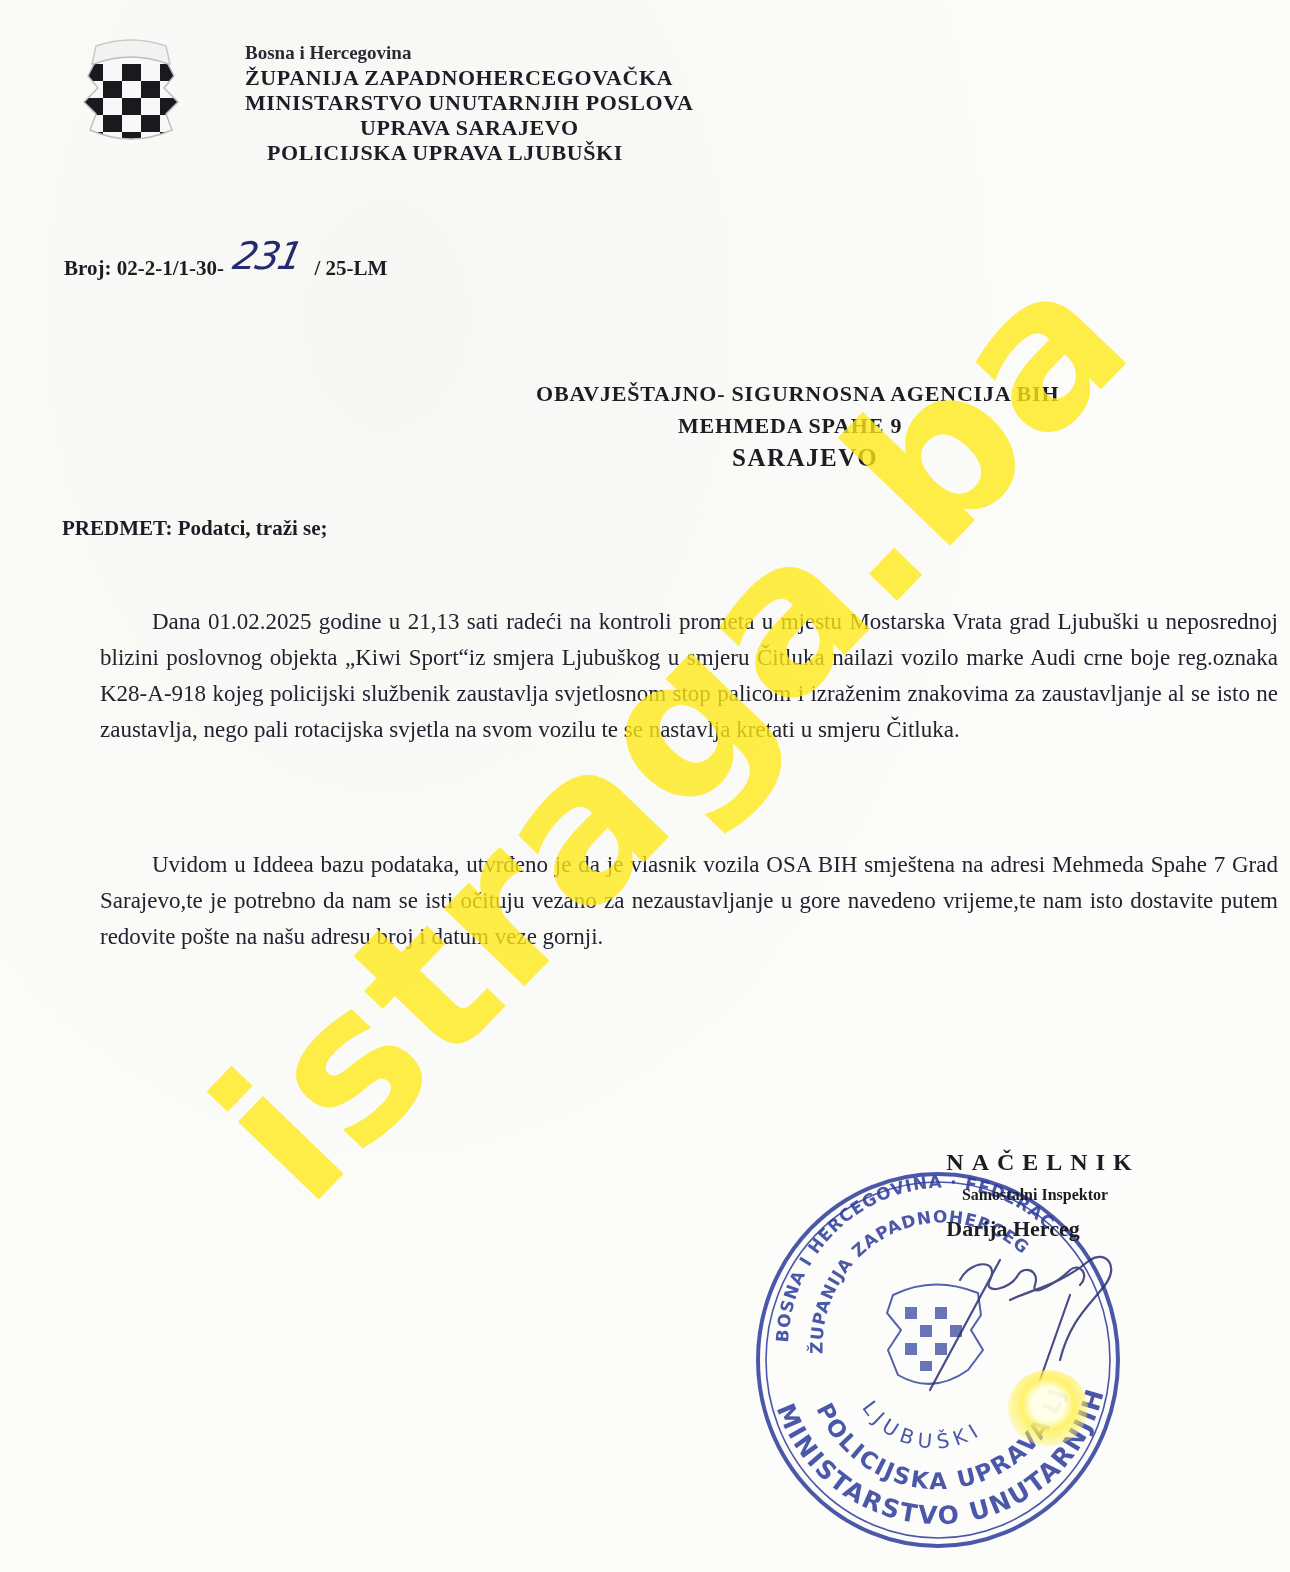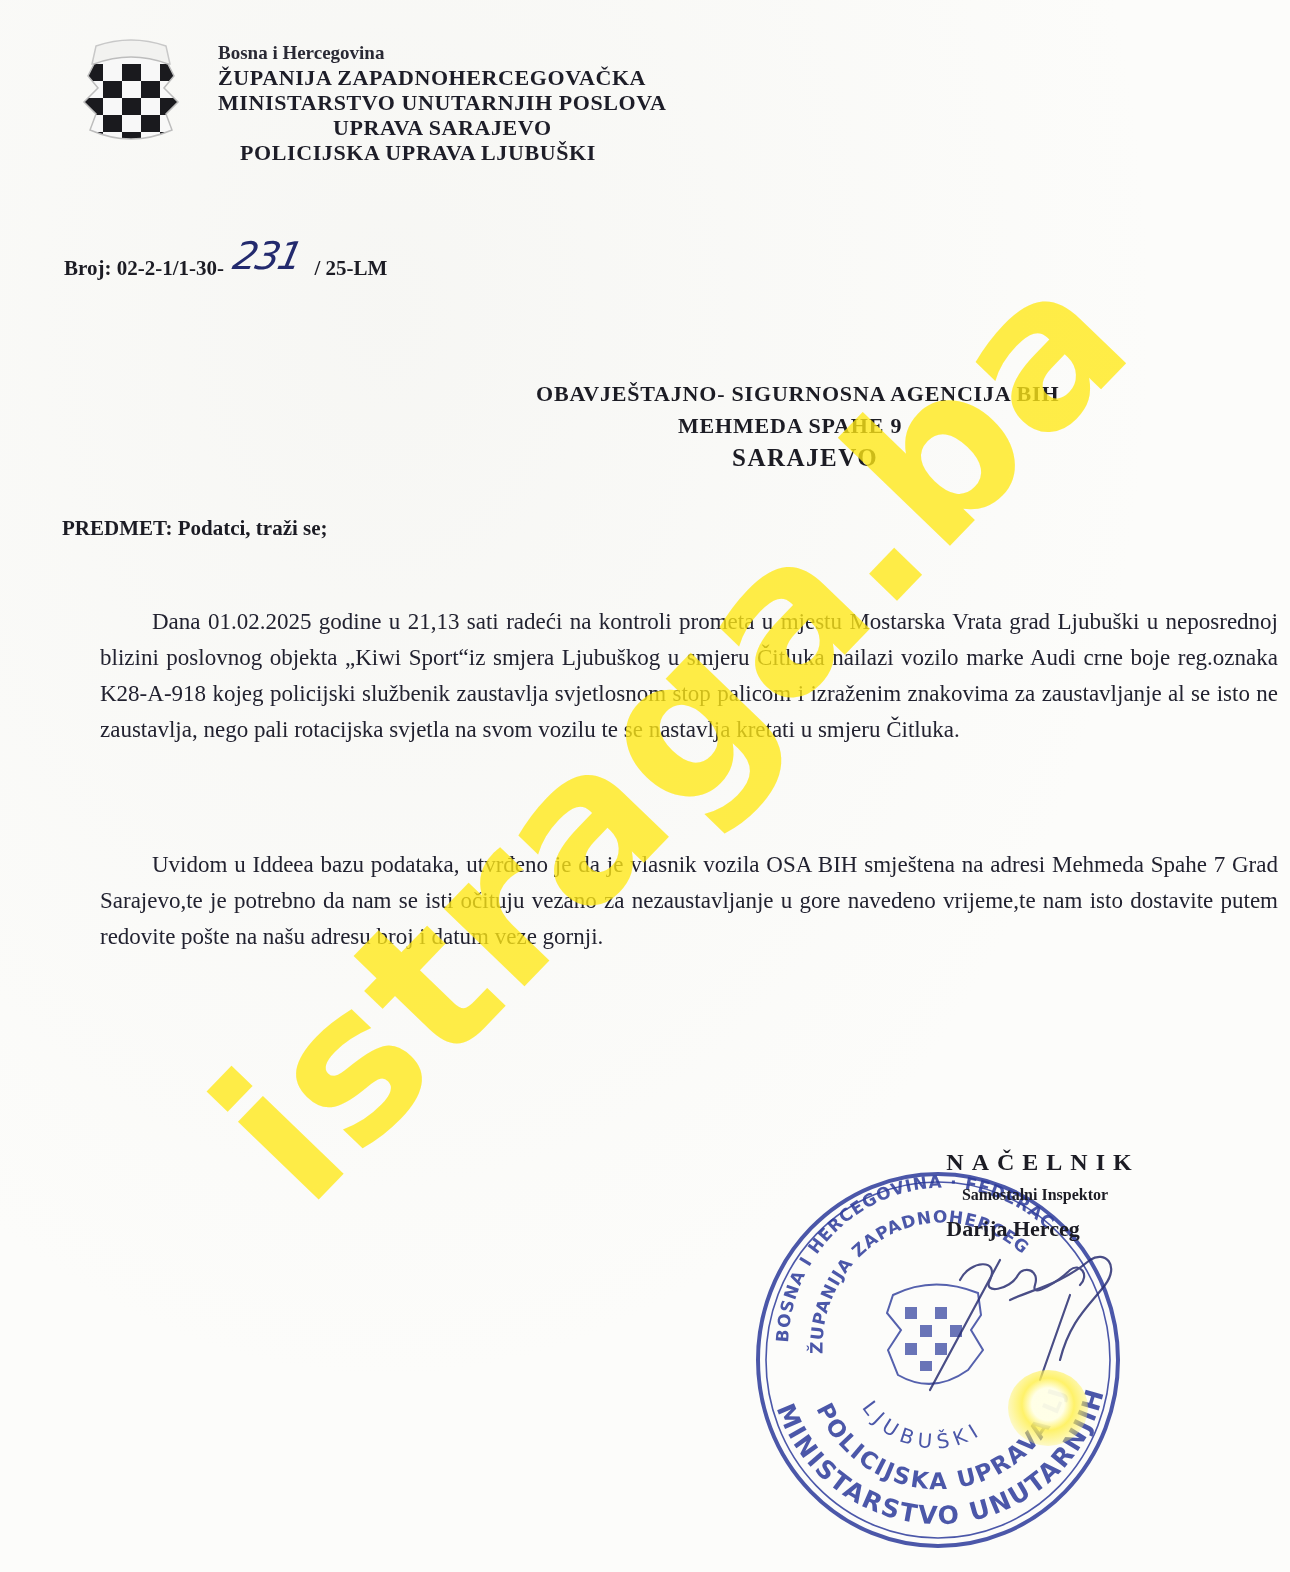--- a/index.html
+++ b/index.html
@@ -33,20 +33,21 @@
     .letterhead {
       position: absolute;
       left: 218px;
       top: 40px;
       width: 600px;
       line-height: 25px;
     }
     .lh-line {
       display: block;
       white-space: nowrap;
+      margin-left: 27px;
     }
     .lh-small {
       font-size: 19px;
       font-weight: bold;
       color: #2a2a35;
     }
     .lh-big {
       font-size: 22px;
       font-weight: bold;
       letter-spacing: 0.6px;

